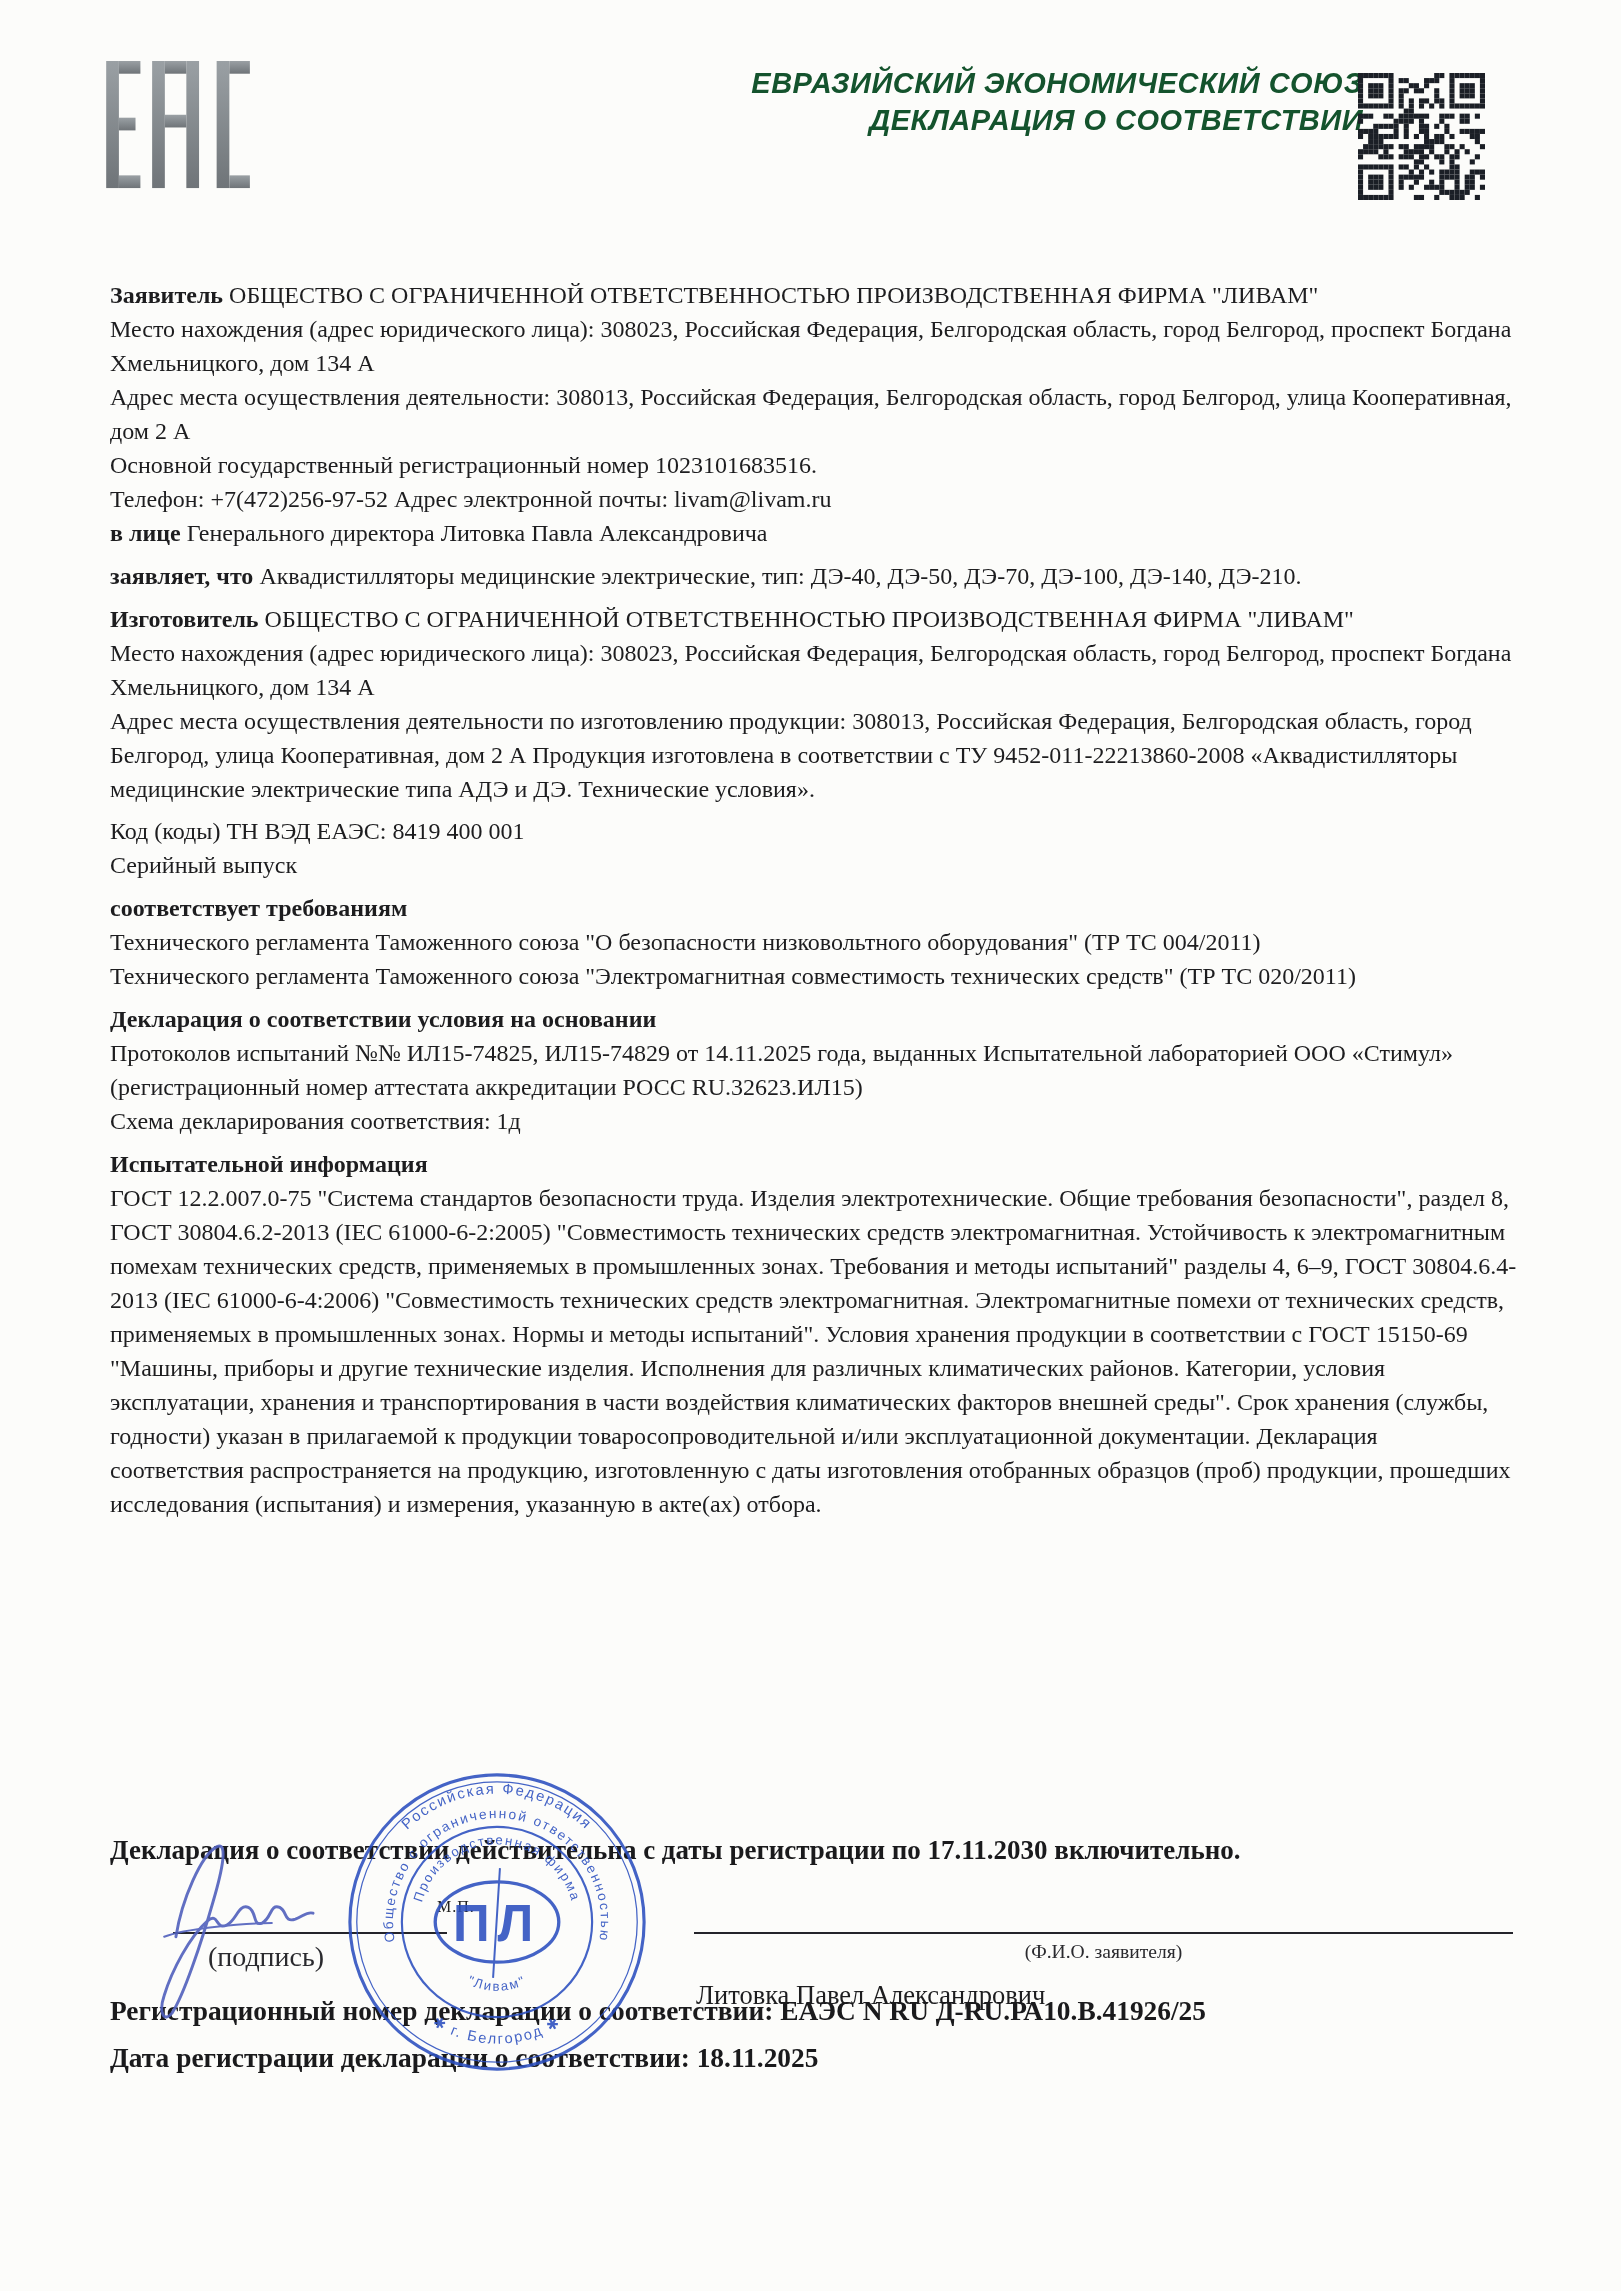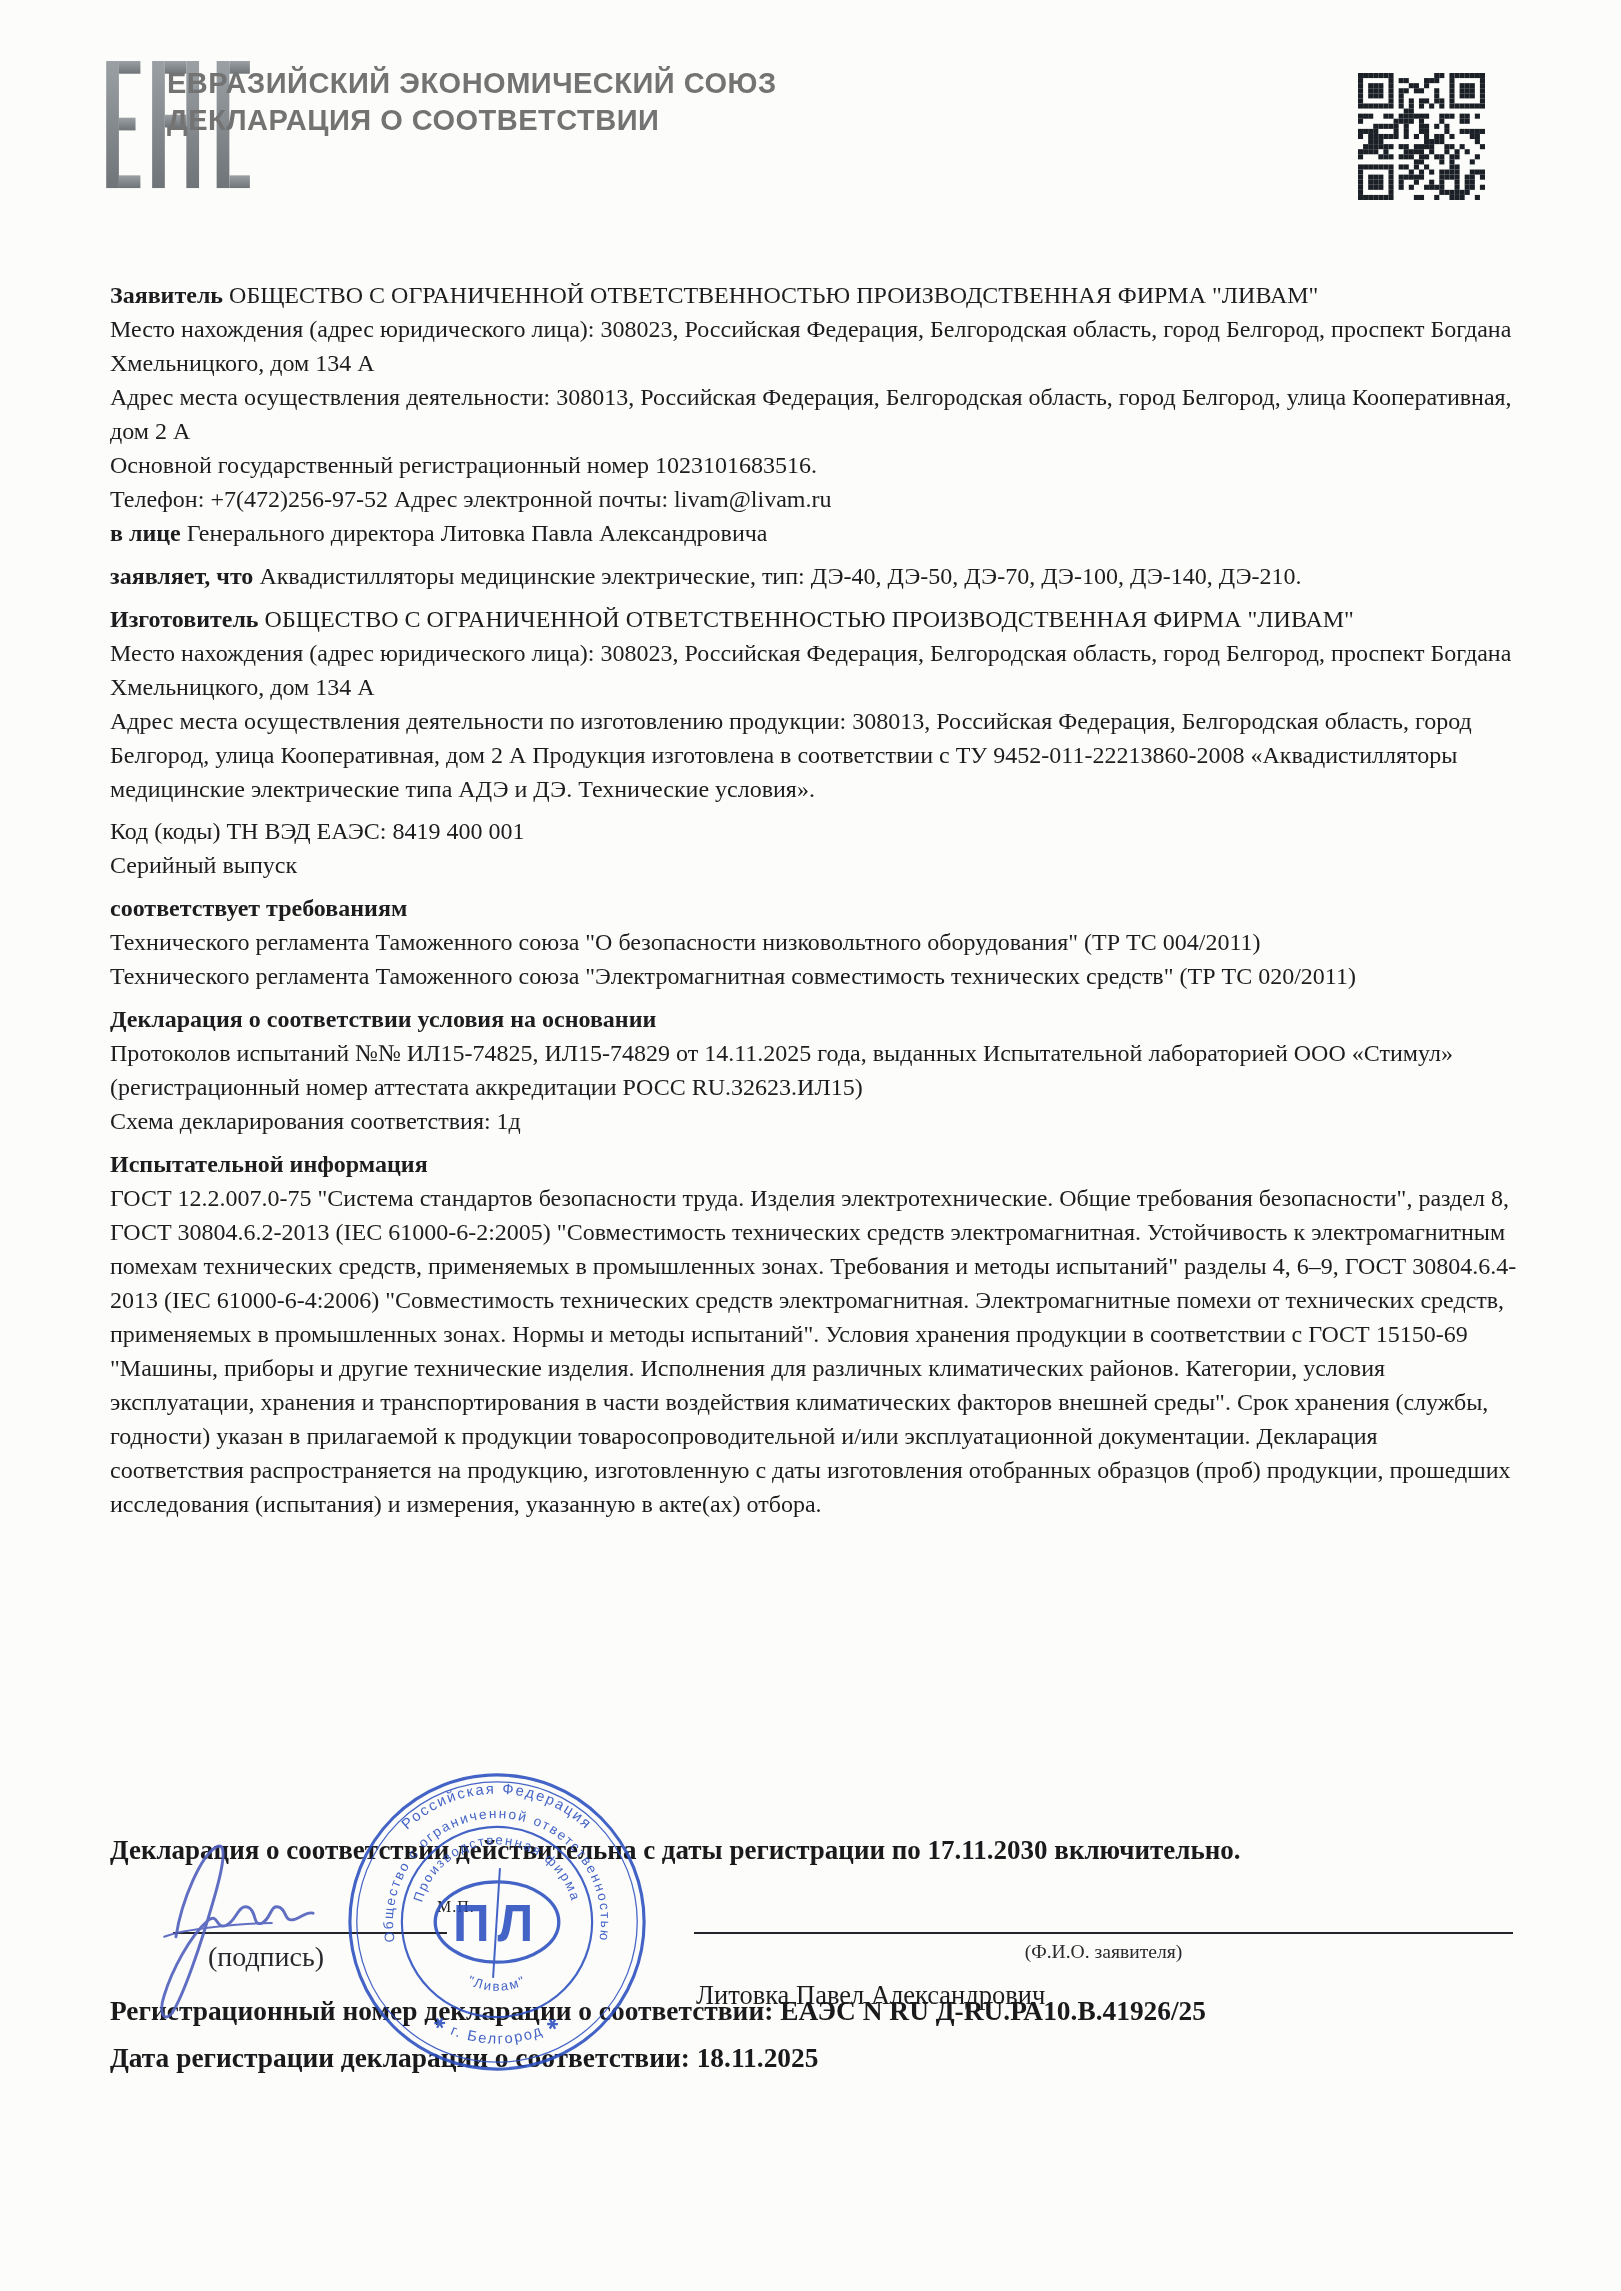--- a/index.html
+++ b/index.html
@@ -5,23 +5,23 @@
   html,body { margin:0; padding:0; background:#e8e8e8; }
   .page {
     position:relative; width:1621px; height:2292px;
     background:#fcfcfa; margin:0 auto; overflow:hidden;
     font-family:"Liberation Serif", serif; color:#1d1d1f;
   }
   
   .eac-logo { position:absolute; left:106px; top:61px; }
   .doc-title {
     position:absolute; top:65px; left:167px; width:1196px;
-    text-align:left; font-family:"Liberation Sans", sans-serif;
+    text-align:right; font-family:"Liberation Sans", sans-serif;
     font-weight:bold; font-size:29px; line-height:37px;
-    color:#737373; letter-spacing:0.5px;
+    color:#14532d; letter-spacing:0.5px;font-style:italic;
   }
   .qr { position:absolute; left:1358px; top:73px; }
   
   .doc-body {
     position:absolute; left:110px; top:278px; width:1407px;
     font-size:24px; line-height:34px;
   }
   .para { margin:0; }
   .para.gap { margin-top:8.8px; }
   .b { font-weight:bold; }

